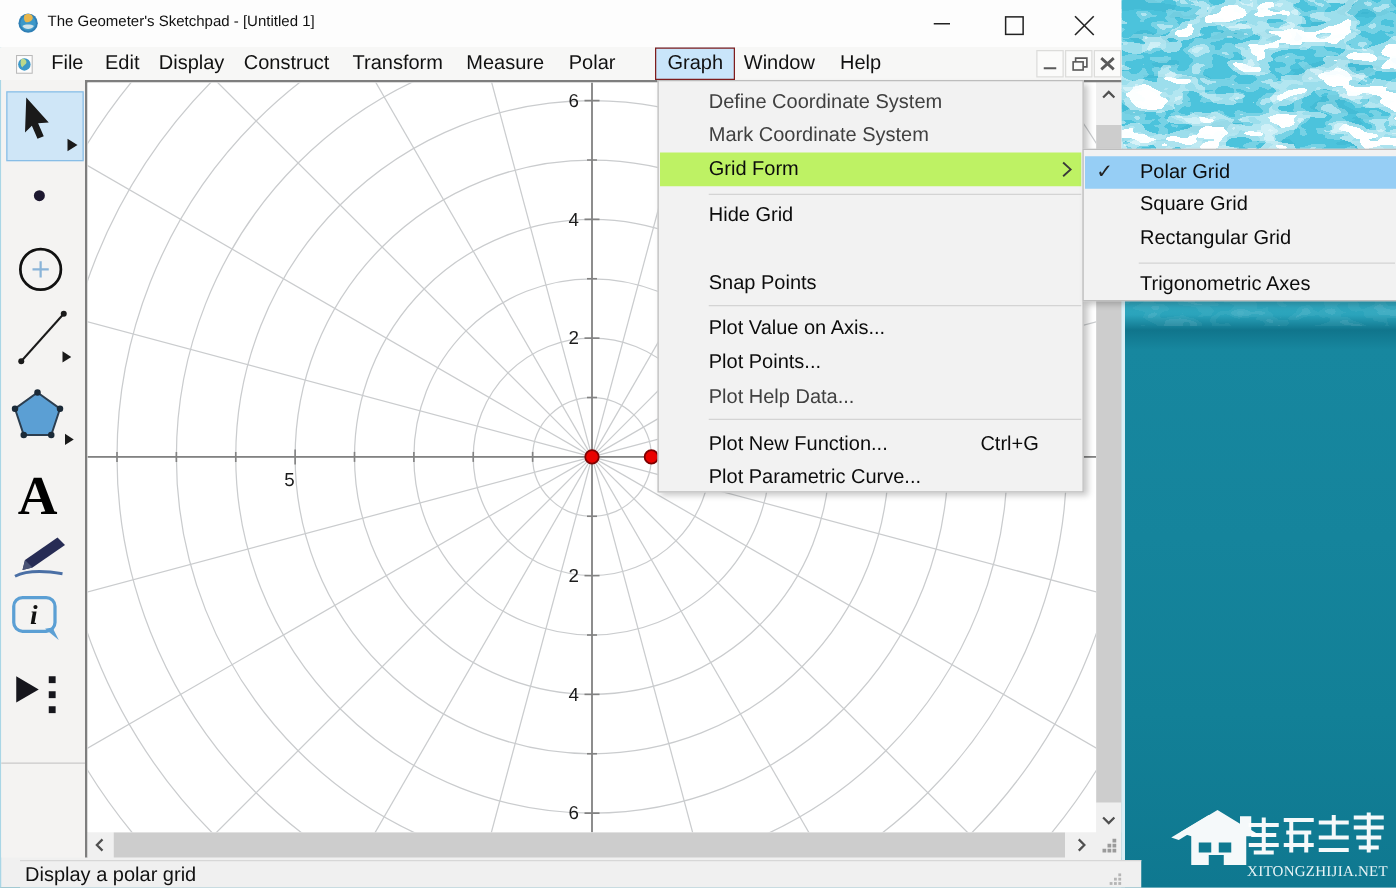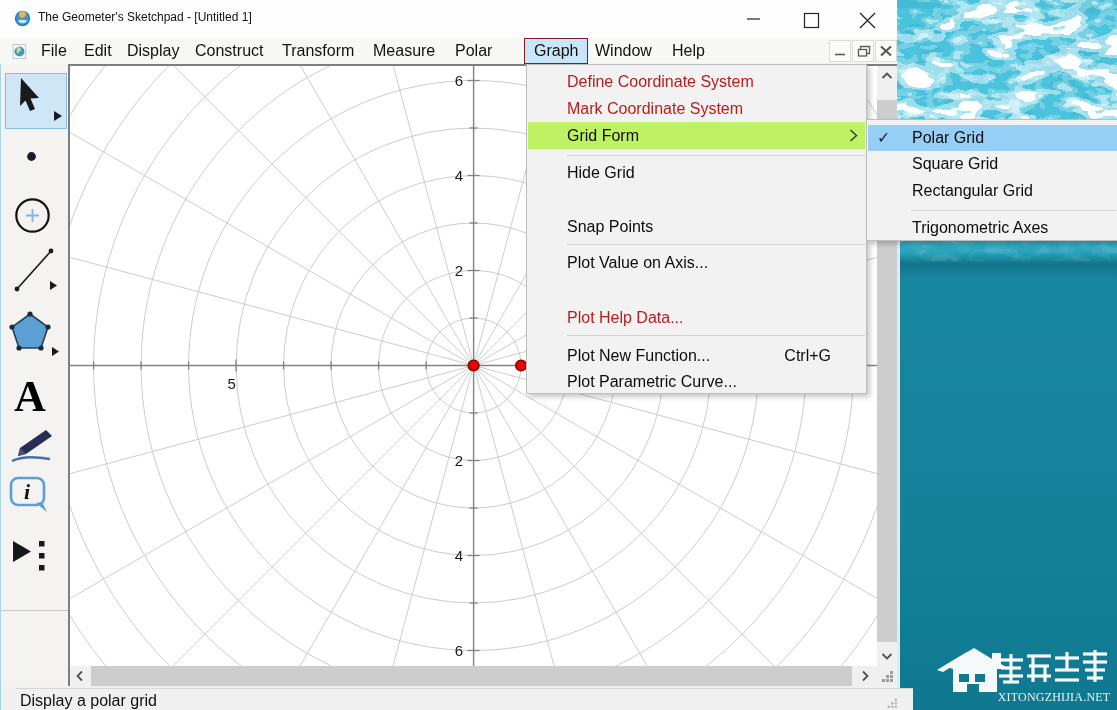--- a/index.html
+++ b/index.html
@@ -35,21 +35,21 @@
 #hsb{left:70px;top:666px;width:807px;height:20px;background:#f0f0f0;}
 #hthumb{left:91px;top:666px;width:761px;height:20px;background:#cdcdcd;}
 .sbarrow{position:absolute;width:20px;height:20px;color:#505050;}
 
 #status{left:16px;top:688px;width:897px;height:30px;background:#f0f0f0;border-top:1px solid #d7d7d7;font-size:16px;color:#111;}
 #status span{position:absolute;left:4px;top:3px;}
 
 
 #gmenu{left:526px;top:64px;width:341px;height:330px;background:#f2f2f2;border:1px solid #bdbdbd;box-shadow:3px 3px 5px rgba(0,0,0,0.22);}
 .mr{position:absolute;left:1px;width:337px;height:27px;line-height:27px;font-size:16px;color:#0c0c0c;padding-left:39px;}
-.mr.dis{color:#b91c1c;}
+.mr.dis{color:#404040;}
 .mr.hl{background:#bef264;}
 .msep{position:absolute;left:40px;width:298px;height:1px;background:#d4d4d4;}
 .accel{position:absolute;right:34px;top:0;}
 #smenu{left:866px;top:119px;width:254px;height:122px;background:#f2f2f2;border:1px solid #bdbdbd;box-shadow:3px 3px 5px rgba(0,0,0,0.22);}
 .sr{position:absolute;left:1px;width:251px;height:26px;line-height:26px;font-size:16px;color:#0c0c0c;padding-left:44px;}
 .sr.hl{background:#96cef5;}
 .chk{position:absolute;left:9px;top:0;font-size:16px;color:#222;}
 </style></head>
 <body>
 
@@ -355,20 +355,21 @@
  <div class="mr dis" style="top:3px">Define Coordinate System</div>
  <div class="mr dis" style="top:30px">Mark Coordinate System</div>
  <div class="mr hl" style="top:56.5px">Grid Form<svg style="position:absolute;right:7px;top:7px" width="9" height="13" viewBox="0 0 9 13">
         <path d="M1.5 1 L7.5 6.5 L1.5 12" fill="none" stroke="#3a3a3a" stroke-width="1.5"></path>
       </svg></div>
  <div class="msep" style="top:89.5px"></div>
  <div class="mr" style="top:93.5px">Hide Grid</div>
  <div class="mr" style="top:147.5px">Snap Points</div>
  <div class="msep" style="top:179px"></div>
  <div class="mr" style="top:183.5px">Plot Value on Axis...</div>
+ <div class="mr" style="top:211px">Plot Points...</div>
  <div class="mr dis" style="top:238.5px">Plot Help Data...</div>
  <div class="msep" style="top:270px"></div>
  <div class="mr" style="top:277px">Plot New Function...<span class="accel">Ctrl+G</span></div>
  <div class="mr" style="top:302.5px">Plot Parametric Curve...</div>
 </div>
 
 <div class="abs" id="smenu">
  <div class="sr hl" style="top:4.5px"><span class="chk">✓</span>Polar Grid</div>
  <div class="sr" style="top:31px">Square Grid</div>
  <div class="sr" style="top:58px">Rectangular Grid</div>

